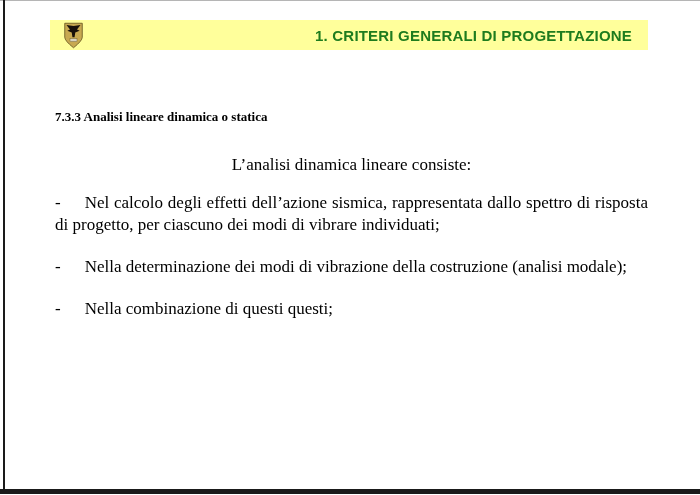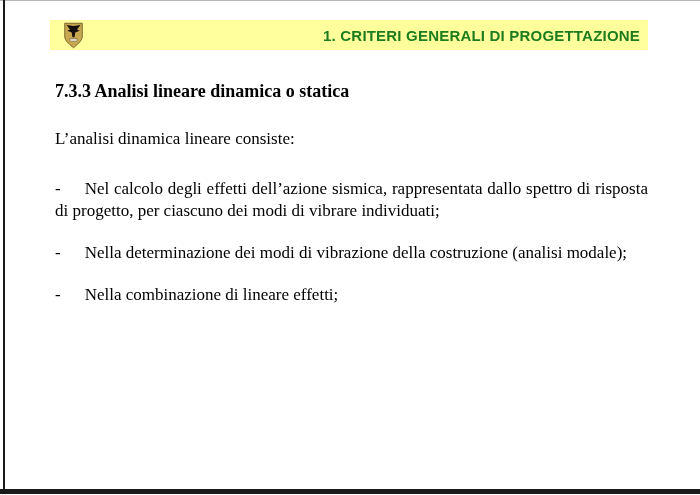--- a/index.html
+++ b/index.html
@@ -49,46 +49,48 @@
   }
   .emblem {
     margin-left: 13px;
     width: 21px;
     height: 27px;
     flex: 0 0 auto;
   }
   .header-title {
     flex: 1;
     text-align: right;
-    padding-right: 8px;
+    padding-right: 16px;
     font-family: "Liberation Sans", "DejaVu Sans", sans-serif;
     font-weight: bold;
     font-size: 15px;
     letter-spacing: 0.2px;
     color: #1e7c1e;
     white-space: nowrap;
   }
   .content {
     position: absolute;
     top: 80px;
     left: 55px;
     width: 593px;
     font-size: 17px;
     line-height: 22px;
   }
   .headings {
     margin: 0 0 26px 0;
   }
   .heading-line {
     font-weight: bold;
-    font-size: 18px;
+    font-size: 13px;
     line-height: 22px;
+    margin-top: 26px;
   }
   .intro {
-    margin: 0 0 28px 0;
+    margin: 0 0 16px 0;
+    text-align: center;
   }
   .bullet {
     margin: 0 0 20px 0;
     text-align: justify;
   }
   .bullet .dash {
     display: inline-block;
     margin-right: 24px;
   }
 </style>
@@ -120,17 +122,17 @@
 
     <p class="bullet">
       <span class="dash">-</span><span>Nel calcolo degli effetti dell’azione sismica, rappresentata dallo spettro di risposta di progetto, per ciascuno dei modi di vibrare individuati;</span>
     </p>
 
     <p class="bullet">
       <span class="dash">-</span><span>Nella determinazione dei modi di vibrazione della costruzione (analisi modale);</span>
     </p>
 
     <p class="bullet">
-      <span class="dash">-</span><span>Nella combinazione di lineare effetti;</span>
+      <span class="dash">-</span><span>Nella combinazione di questi questi;</span>
     </p>
 
   </div>
 </div>
 
 </body></html>

